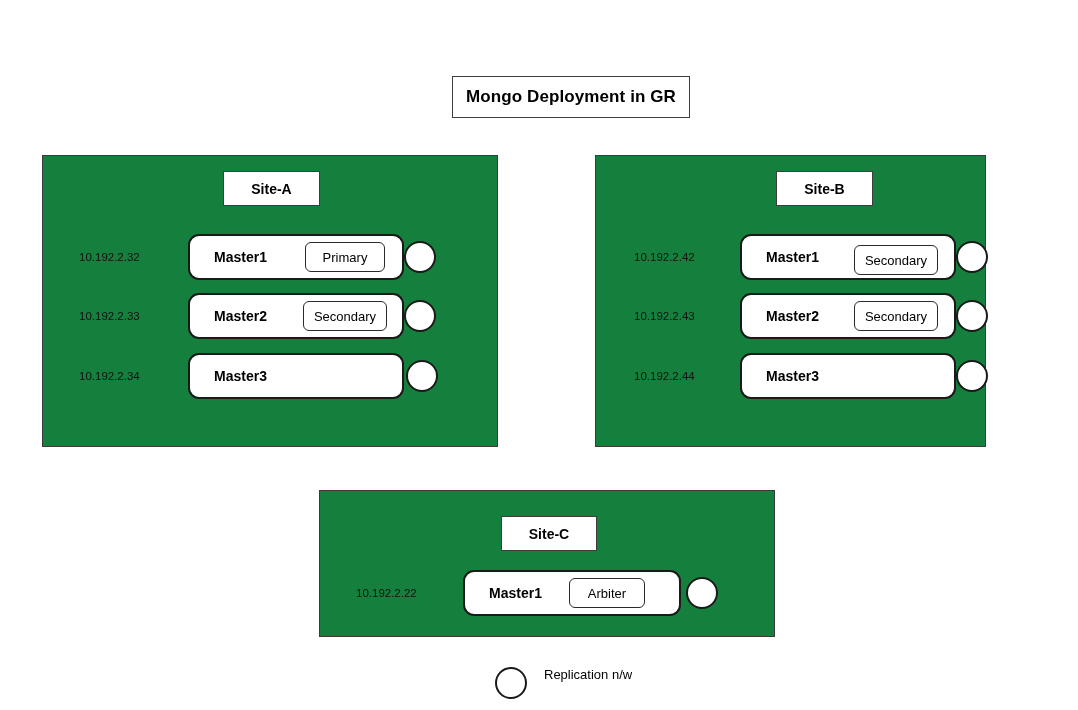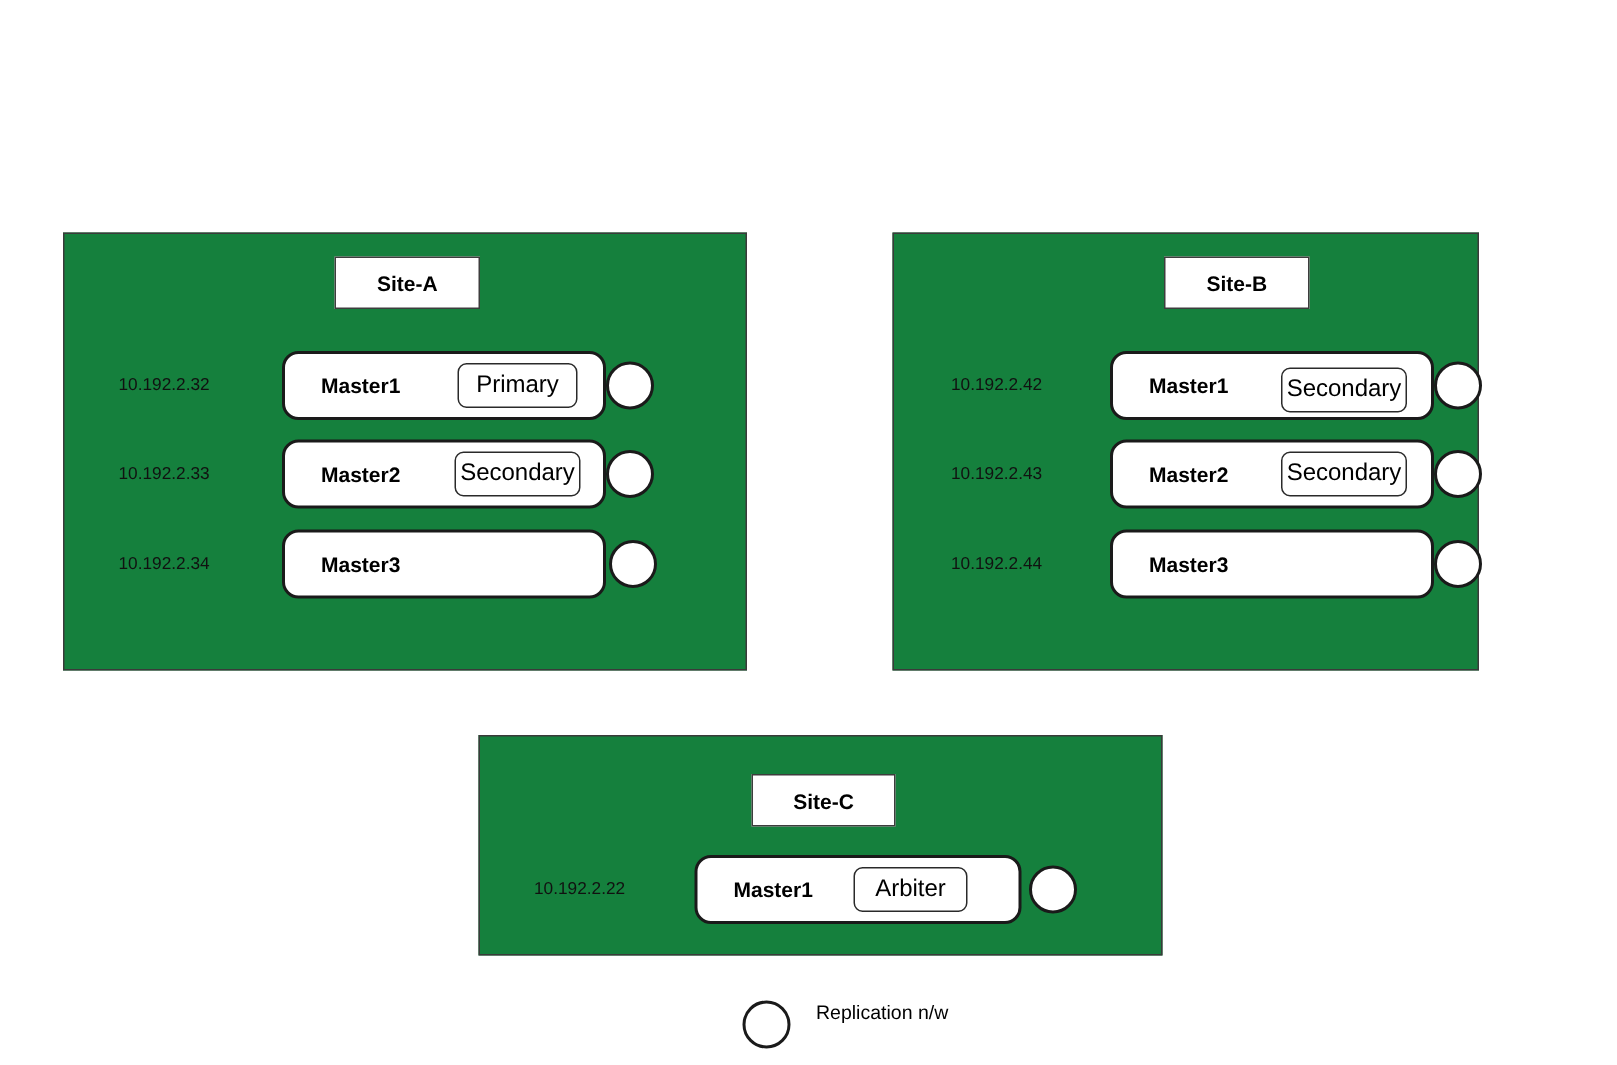--- a/index.html
+++ b/index.html
@@ -113,21 +113,21 @@
     border: 1.6px solid #2a2a2a;
     border-radius: 6px;
     background: #ffffff;
     display: flex;
     align-items: center;
     justify-content: center;
     box-sizing: border-box;
     padding: 0 10px;
   }
   .role-badge-text {
-    font-size: 16px;
+    font-size: 13px;
     font-weight: normal;
     white-space: nowrap;
     color: #000000;
   }
   .repl-circle {
     position: absolute;
     top: 50%;
     transform: translateY(-50%);
     width: 32px;
     height: 32px;
@@ -159,20 +159,23 @@
     font-size: 13px;
     font-weight: normal;
     white-space: nowrap;
   }
 </style>
 </head>
 <body>
 
 <div class="canvas">
 
+  <div class="title-box">
+    <span class="title-text">Mongo Deployment in GR</span>
+  </div>
 
   <div class="panel panel-a">
     <div class="site-label">
       <span class="site-label-text">Site-A</span>
     </div>
 
     <div class="row" style="left:0; top:78px; width:456px;">
       <span class="ip-label" style="left:36px;">10.192.2.32</span>
       <div class="node-card" style="left:145px; width:216px;">
         <span class="node-name">Master1</span>

